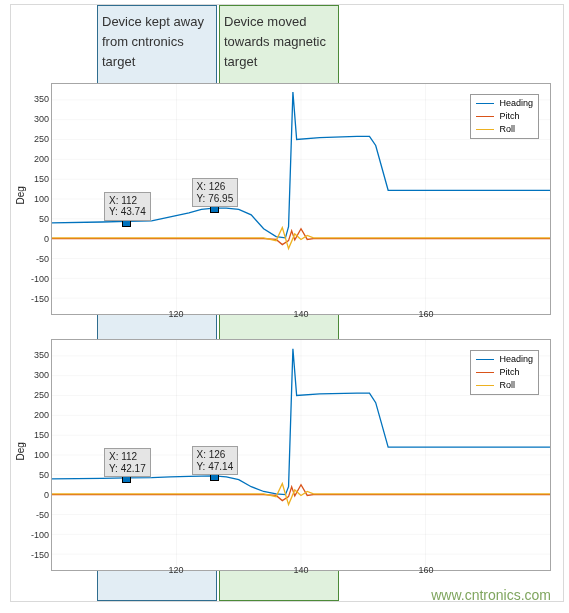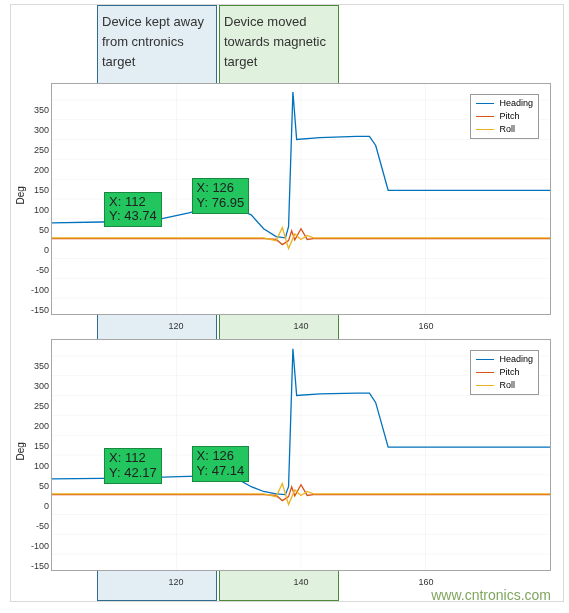--- a/index.html
+++ b/index.html
@@ -80,24 +80,23 @@
     background: #ffffff;
   }
   .plot-area svg { position:absolute; left:0; top:0; width:100%; height:100%; }
 
   
   .ytick, .xtick {
     position: absolute;
     font-size: 9px;
     color: #333;
     font-family: Arial, sans-serif;
-    margin-top: 11px;
   }
   .ytick { right: 514px; width: 34px; text-align: right; }
-  .xtick { bottom: 14px; transform: translateX(-50%); text-align: right; }
+  .xtick { bottom: 26px; transform: translateX(-50%); text-align: right; }
   .ylabel {
     position: absolute;
     left: 4px;
     top: 50%;
     transform: translateY(-50%) rotate(-90deg);
     transform-origin: left top;
     font-size: 10px;
     color: #222;
   }
 
@@ -111,22 +110,22 @@
     padding: 2px 5px;
     font-size: 9px;
     line-height: 13px;
   }
   .legend-row { display: flex; align-items: center; gap: 5px; }
   .legend-swatch { width: 18px; height: 0; border-top: 1.5px solid; }
 
   
   .datatip {
     position: absolute;
-    font-size: 13px;
-    background: #22c55e;
+    font-size: 10px;
+    background: #e5e5e5;
     border: 1px solid rgba(0,0,0,0.3);
     padding: 2px 4px;
     line-height: 1.15;
     color: #222;
   }
   .tip-marker {
     position:absolute; width:7px; height:7px; background:#0072bd; border:0.5px solid #000;
   }
 
   

